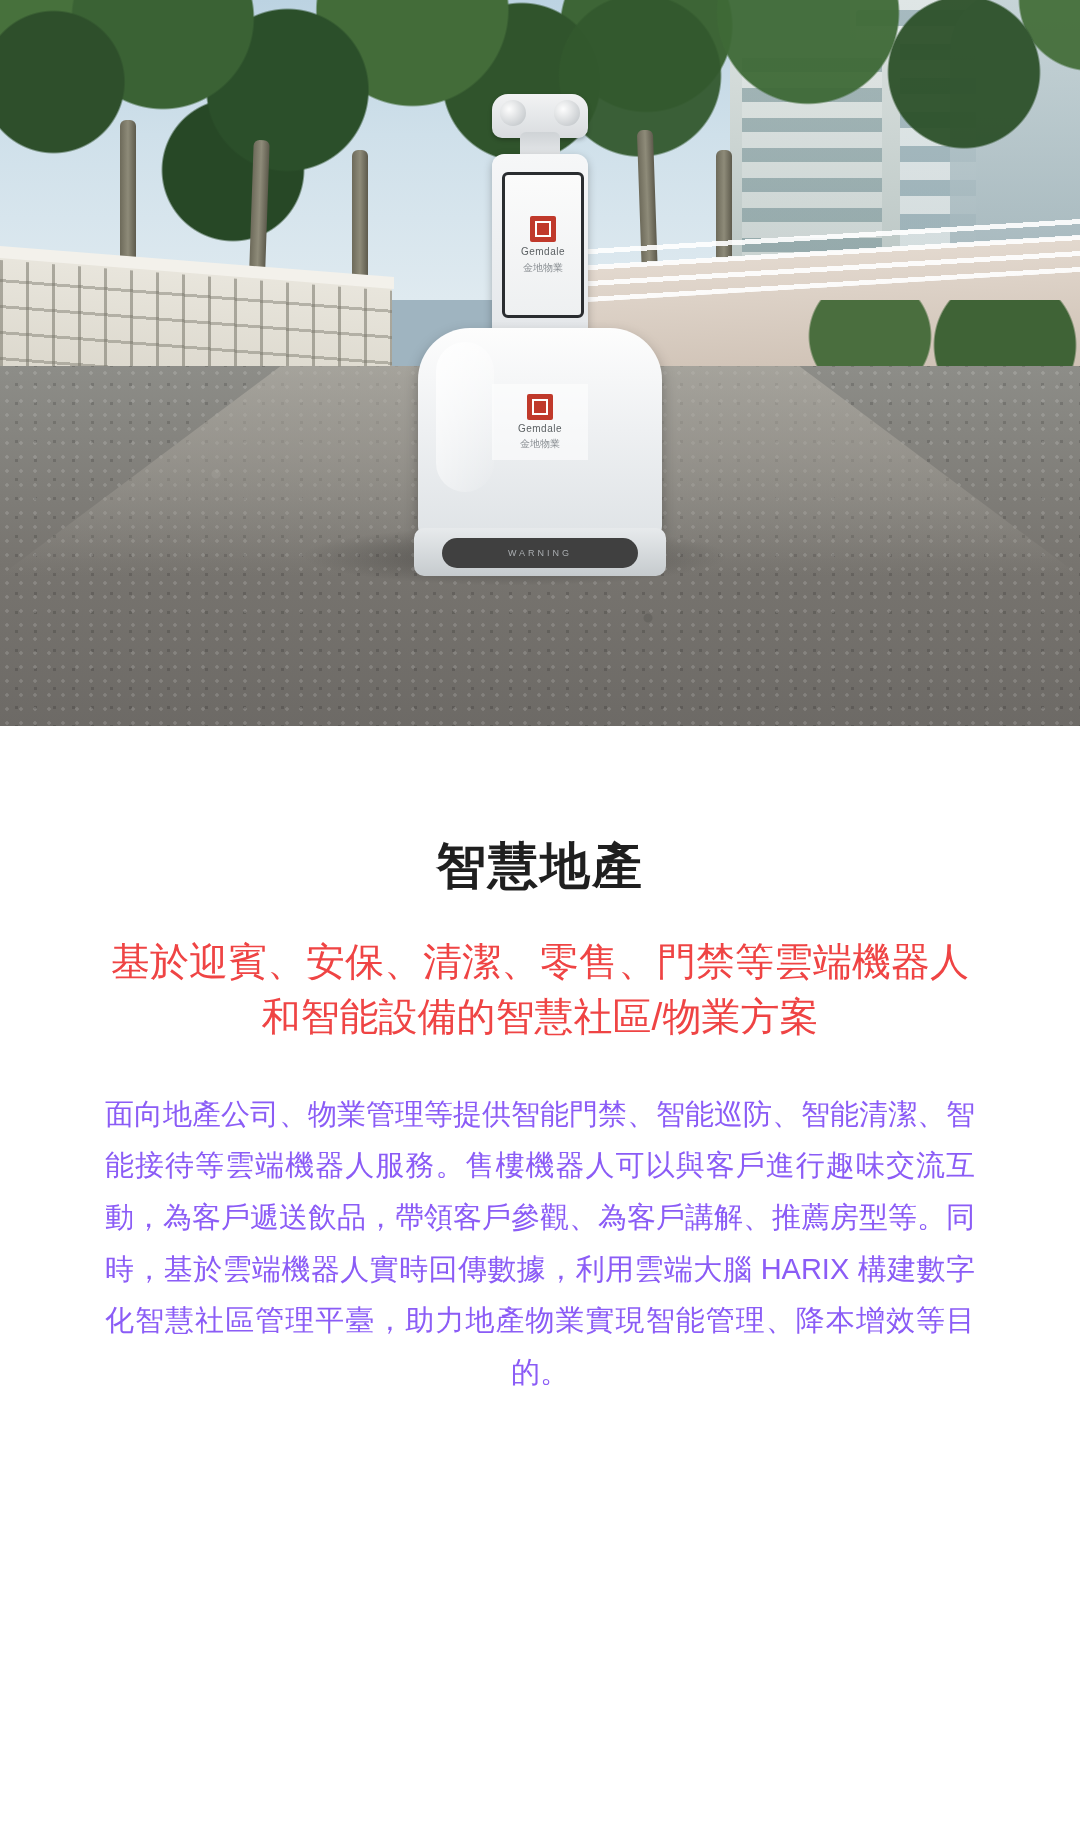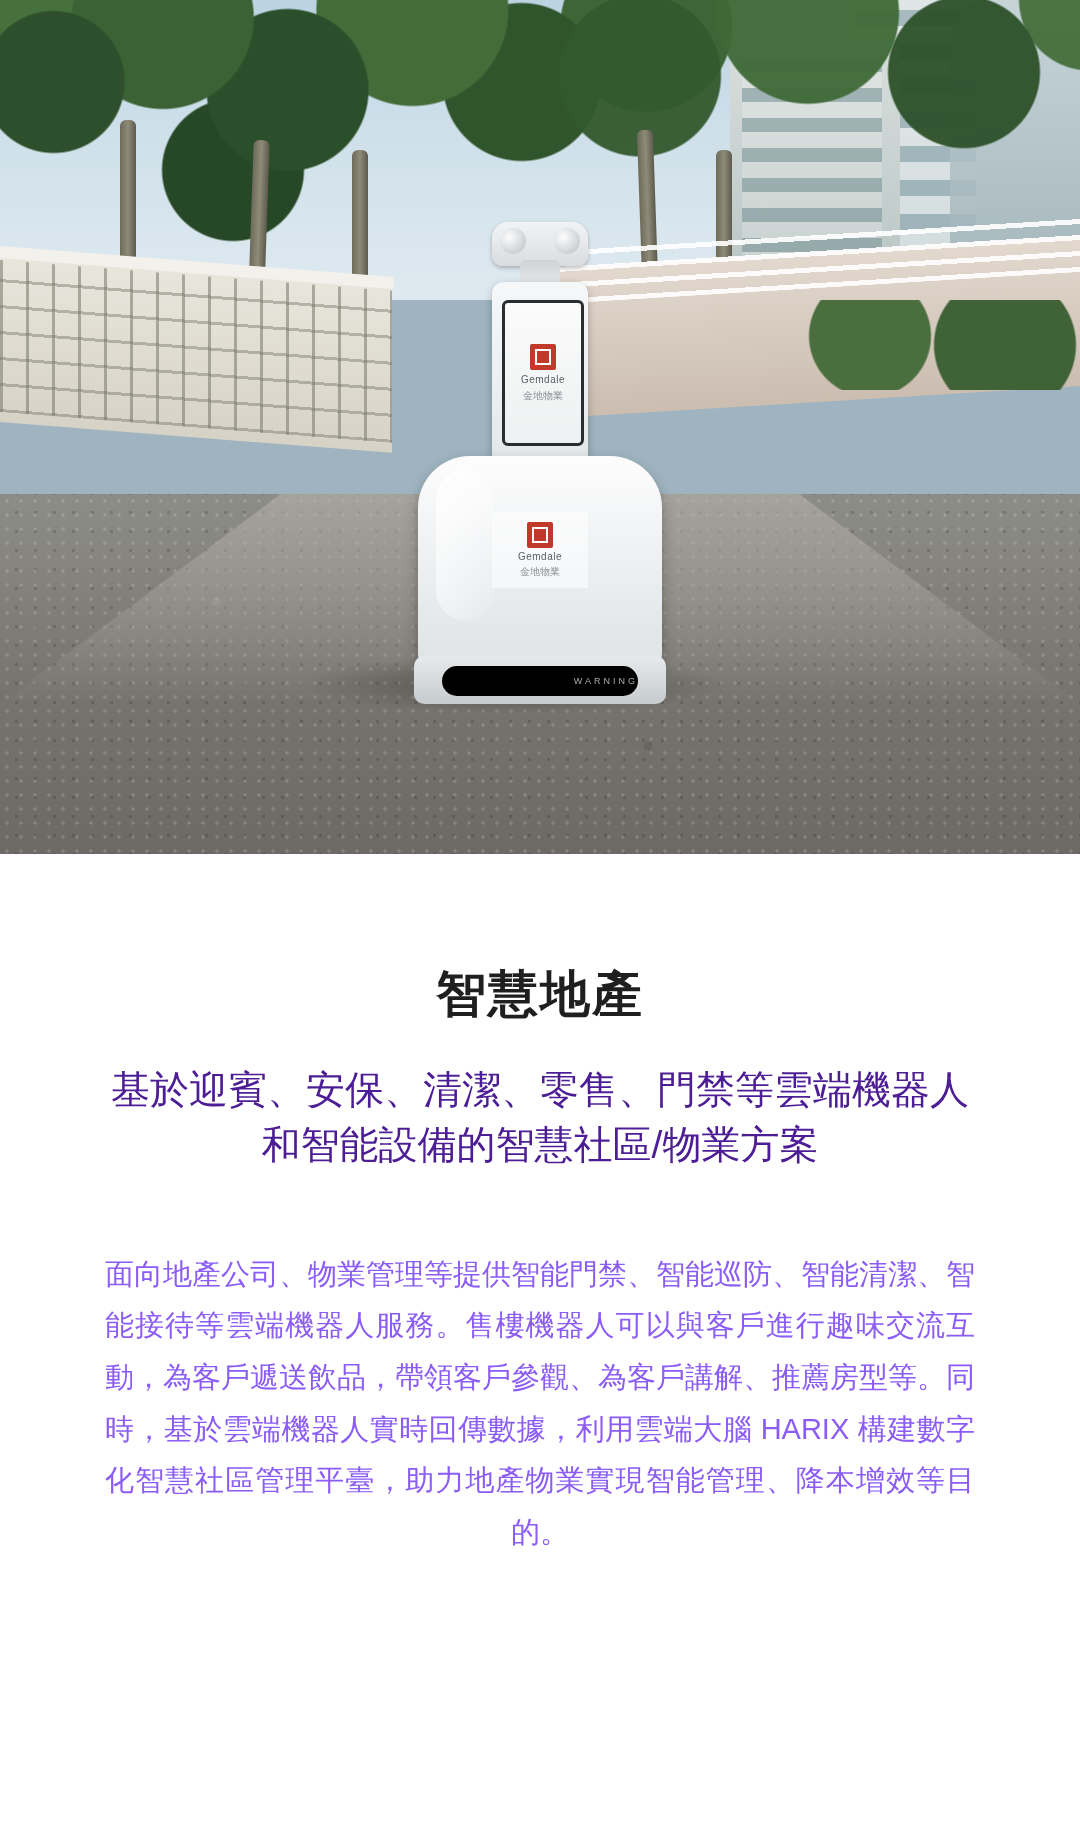--- a/index.html
+++ b/index.html
@@ -20,21 +20,21 @@
     height: 1841px;
     display: flex;
     flex-direction: column;
     background: #ffffff;
   }
 
   
   .hero {
     position: relative;
     width: 1080px;
-    height: 854px;
+    height: 726px;
     overflow: hidden;
     background: #9fb4c0;
   }
 
   
   .sky {
     position: absolute;
     left: 0; top: 0;
     width: 1080px; height: 300px;
     background: linear-gradient(180deg, #bcd3e2 0%, #cfe0ea 45%, #dfeaf0 100%);
@@ -271,23 +271,23 @@
   }
   .r-base {
     position:absolute; left:50%; transform:translateX(-50%);
     bottom: 0; width: 252px; height: 48px;
     background: linear-gradient(180deg,#e7eaec 0%, #c6cbce 100%);
     border-radius: 10px;
   }
   .r-bumper {
     position:absolute; left:50%; transform:translateX(-50%);
     bottom: 8px; width: 196px; height: 30px;
-    background: #000000;
+    background: #404040;
     border-radius: 15px;
-    display:flex; align-items:center; justify-content:flex-end;
+    display:flex; align-items:center; justify-content:center;
   }
   .r-warning {
     font-size: 9px; letter-spacing: 3px; color: #a9adb0;
     font-family: "Liberation Sans", sans-serif;
   }
 
   
   .content {
     flex: 1;
     padding: 110px 64px 0 64px;
@@ -298,22 +298,22 @@
     font-size: 50px;
     font-weight: bold;
     letter-spacing: 2px;
     color: #1f1f1f;
     margin: 0 0 38px 0;
     line-height: 1.2;
   }
   .subtitle {
     font-size: 39px;
     line-height: 1.42;
-    color: #4c1d95;
-    margin: 0 auto 76px auto;
+    color: #ef4444;
+    margin: 0 auto 44px auto;
     max-width: 880px;
     letter-spacing: 0px;
   }
   .body-text {
     font-size: 29px;
     line-height: 1.78;
     color: #8b5cf6;
     text-align: justify;
     text-align-last: center;
     max-width: 870px;

